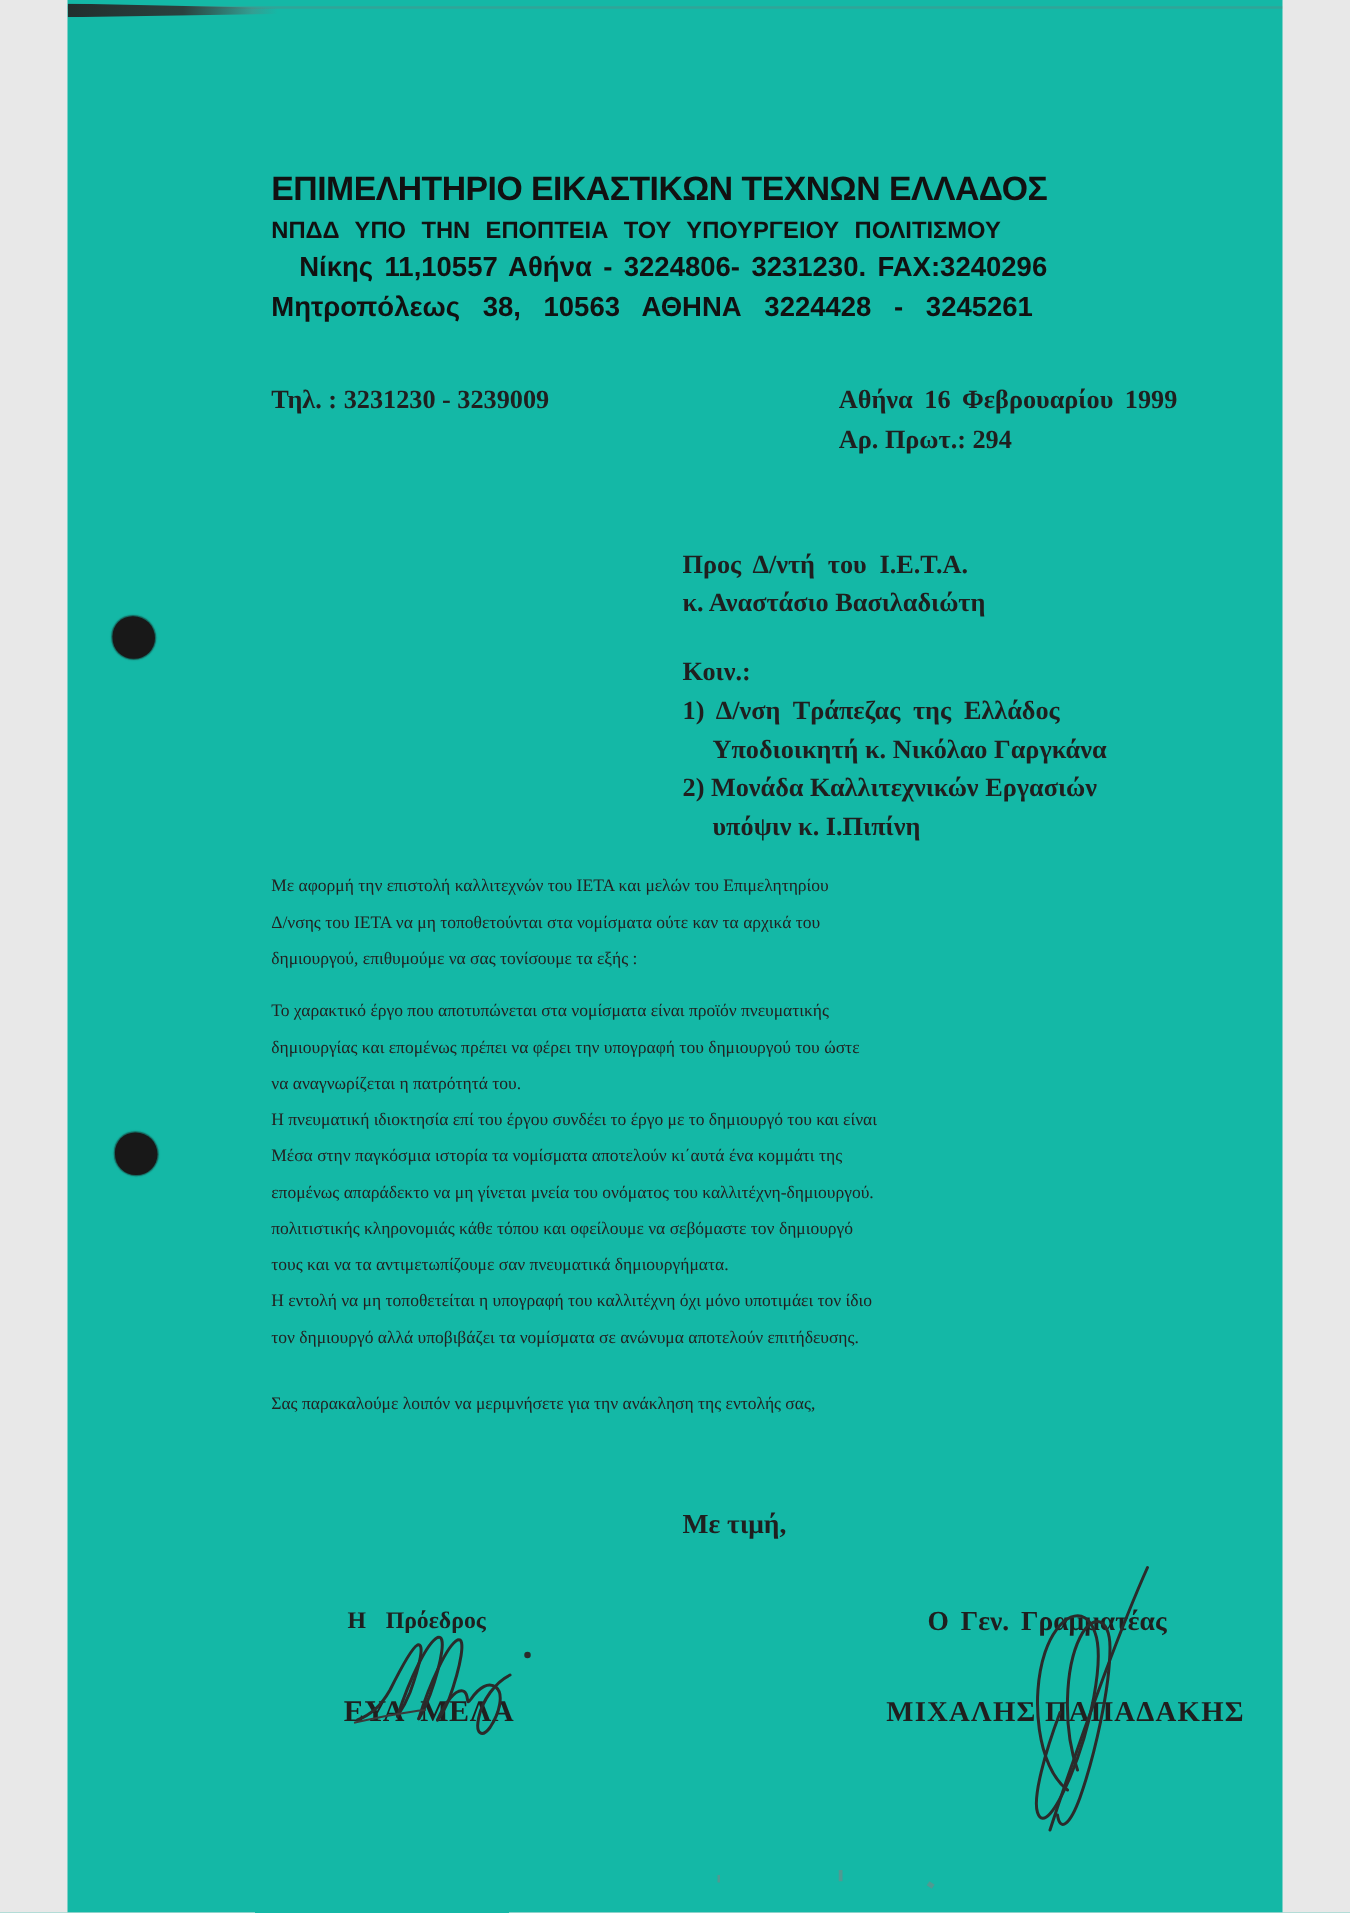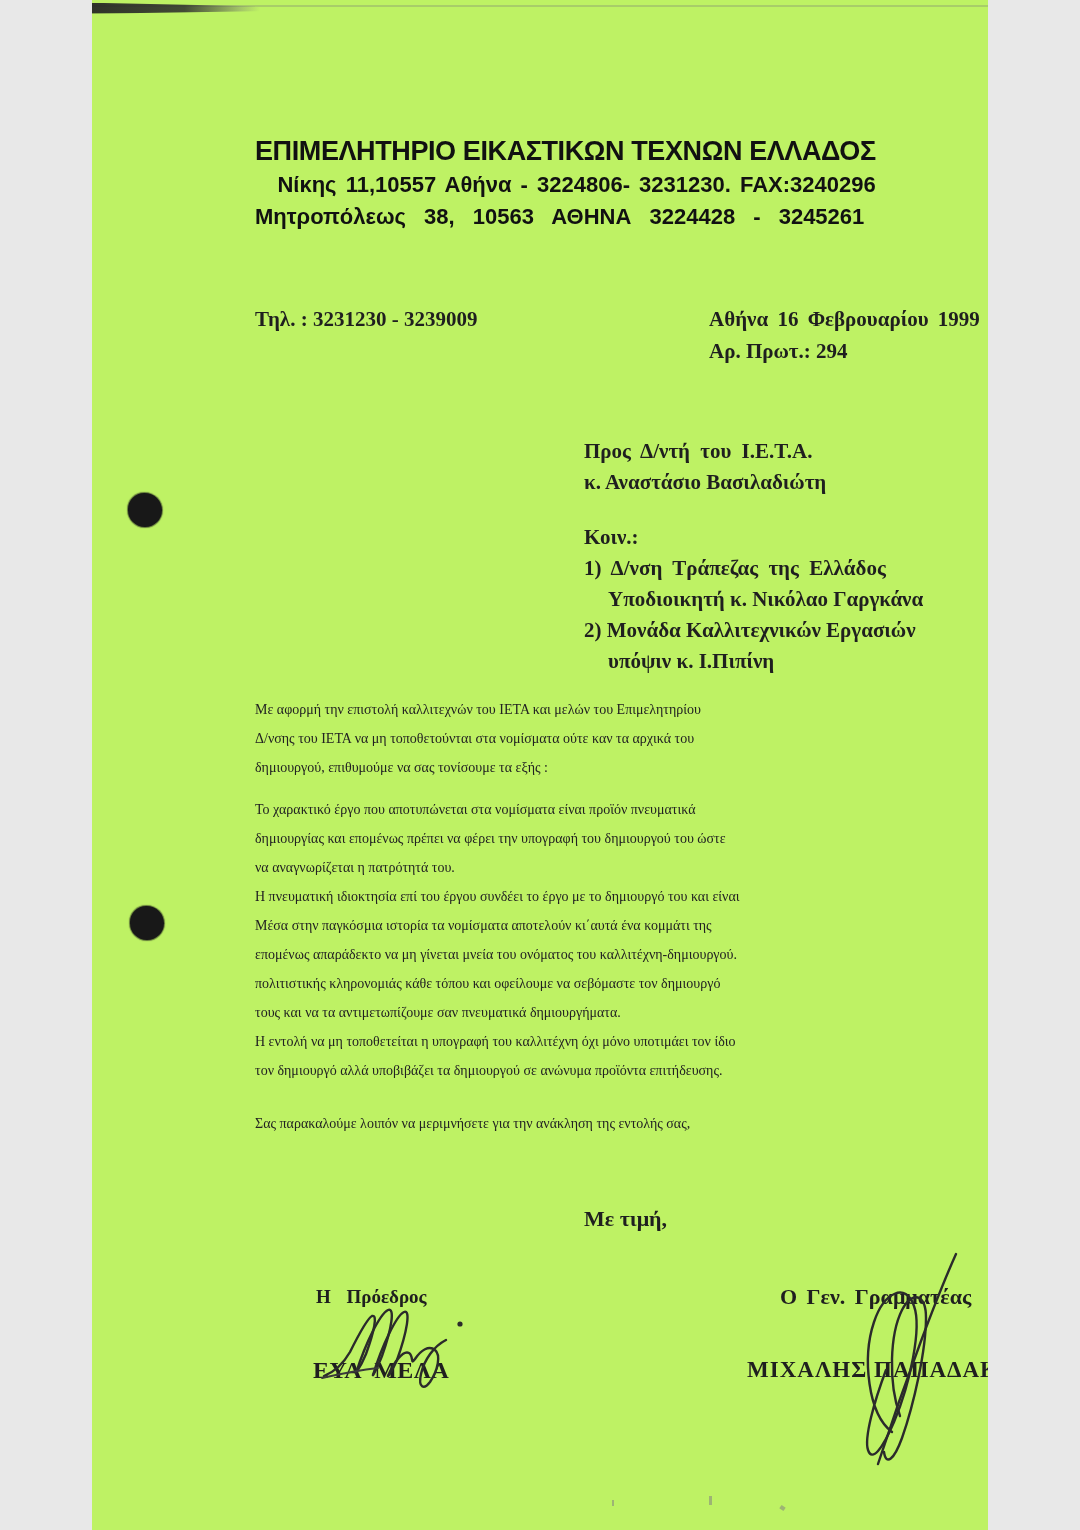--- a/index.html
+++ b/index.html
@@ -2,24 +2,24 @@
 <html lang="el"><head>
 <meta charset="utf-8">
 <style>
   html, body {
     margin: 0;
     padding: 0;
     background: #e8e8e8;
   }
   .page {
     position: relative;
-    width: 896px;
+    width: 972px;
     height: 1530px;
     margin: 0 auto;
-    background: #bef264;
+    background: #14b8a6;
     overflow: hidden;
     color: #1f1f1f;
     font-family: "Liberation Serif", serif;
   }
 
   
   .top-hairline {
     position: absolute; top: 5px; left: 0; right: 0; height: 2px;
     background: rgba(120,120,120,0.30);
   }
@@ -102,20 +102,21 @@
   <div class="top-hairline"></div>
   <div class="top-strip"></div>
   <div class="punch-hole hole-1"></div>
   <div class="punch-hole hole-2"></div>
   <div class="speck speck-1"></div>
   <div class="speck speck-2"></div>
   <div class="speck speck-3"></div>
 
   <header class="letterhead">
     <div class="lh-org">ΕΠΙΜΕΛΗΤΗΡΙΟ ΕΙΚΑΣΤΙΚΩΝ ΤΕΧΝΩΝ ΕΛΛΑΔΟΣ</div>
+    <div class="lh-sup">ΝΠΔΔ ΥΠΟ ΤΗΝ ΕΠΟΠΤΕΙΑ ΤΟΥ ΥΠΟΥΡΓΕΙΟΥ ΠΟΛΙΤΙΣΜΟΥ</div>
     <div class="lh-addr1">Νίκης 11,10557 Αθήνα - 3224806- 3231230. FAX:3240296</div>
     <div class="lh-addr2">Μητροπόλεως 38, 10563 ΑΘΗΝΑ 3224428 - 3245261</div>
   </header>
 
   <div class="ref-left">
     <div>Τηλ. : 3231230 - 3239009</div>
   </div>
   <div class="ref-right">
     <div class="d1">Αθήνα 16 Φεβρουαρίου 1999</div>
     <div>Αρ. Πρωτ.: 294</div>
@@ -129,30 +130,30 @@
     <div class="cc-indent">Υποδιοικητή κ. Νικόλαο Γαργκάνα</div>
     <div>2) Μονάδα Καλλιτεχνικών Εργασιών</div>
     <div class="cc-indent">υπόψιν κ. Ι.Πιπίνη</div>
   </div>
 
   <div class="body-text">
     <div class="bline">Με αφορμή την επιστολή καλλιτεχνών του ΙΕΤΑ και μελών του Επιμελητηρίου</div>
     <div class="bline">Δ/νσης του ΙΕΤΑ να μη τοποθετούνται στα νομίσματα ούτε καν τα αρχικά του</div>
     <div class="bline">δημιουργού, επιθυμούμε να σας τονίσουμε τα εξής :</div>
     <div class="pgap"></div>
-    <div class="bline">Το χαρακτικό έργο που αποτυπώνεται στα νομίσματα είναι προϊόν πνευματικά</div>
+    <div class="bline">Το χαρακτικό έργο που αποτυπώνεται στα νομίσματα είναι προϊόν πνευματικής</div>
     <div class="bline">δημιουργίας και επομένως πρέπει να φέρει την υπογραφή του δημιουργού του ώστε</div>
     <div class="bline">να αναγνωρίζεται η πατρότητά του.</div>
     <div class="bline">Η πνευματική ιδιοκτησία επί του έργου συνδέει το έργο με το δημιουργό του και είναι</div>
     <div class="bline">Μέσα στην παγκόσμια ιστορία τα νομίσματα αποτελούν κι΄αυτά ένα κομμάτι της</div>
     <div class="bline">επομένως απαράδεκτο να μη γίνεται μνεία του ονόματος του καλλιτέχνη-δημιουργού.</div>
     <div class="bline">πολιτιστικής κληρονομιάς κάθε τόπου και οφείλουμε να σεβόμαστε τον δημιουργό</div>
     <div class="bline">τους και να τα αντιμετωπίζουμε σαν πνευματικά δημιουργήματα.</div>
     <div class="bline">Η εντολή να μη τοποθετείται η υπογραφή του καλλιτέχνη όχι μόνο υποτιμάει τον ίδιο</div>
-    <div class="bline">τον δημιουργό αλλά υποβιβάζει τα δημιουργού σε ανώνυμα προϊόντα επιτήδευσης.</div>
+    <div class="bline">τον δημιουργό αλλά υποβιβάζει τα νομίσματα σε ανώνυμα αποτελούν επιτήδευσης.</div>
     <div class="pgap-lg"></div>
     <div class="bline">Σας παρακαλούμε λοιπόν να μεριμνήσετε για την ανάκληση της εντολής σας,</div>
   </div>
 
   <div class="closing">Με τιμή,</div>
 
   <div class="sig-left-title">Η Πρόεδρος</div>
   <svg class="sig-left-svg" width="180" height="100" viewBox="0 0 180 100" aria-hidden="true">
     <path class="ink" d="M4,80 C14,76 22,70 30,56 C40,36 48,22 52,20 C58,18 54,36 46,58 C42,68 38,74 36,77"></path>
     <path class="ink" d="M36,77 C46,46 60,18 68,14 C75,11 72,32 62,60 C58,70 55,76 53,79"></path>

